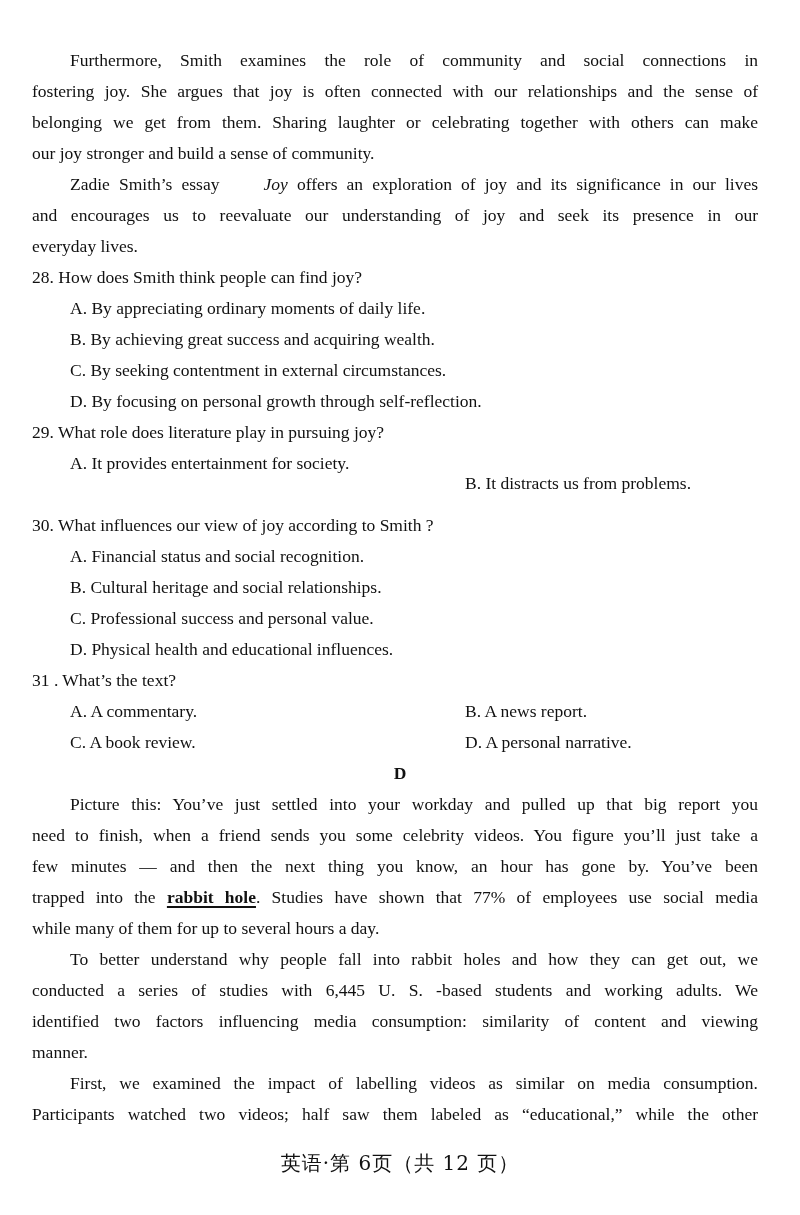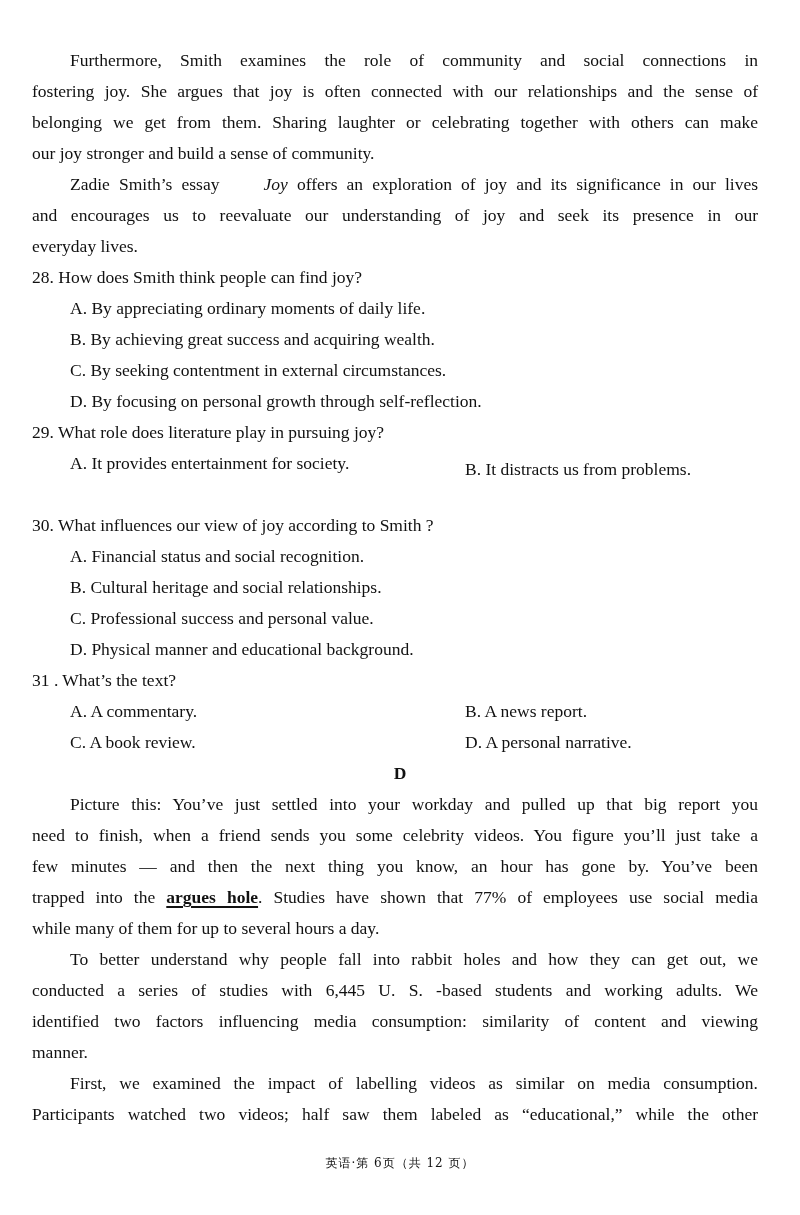--- a/index.html
+++ b/index.html
@@ -11,21 +11,21 @@
     }
     .page { position: absolute; left: 0; top: 0; width: 800px; height: 1031px; }
     .line { position: absolute; white-space: nowrap; line-height: 20px; }
     .just { left: 32px; width: 726px; text-align: justify; text-align-last: justify; }
     .just-ind { left: 70px; width: 688px; text-align: justify; text-align-last: justify; }
     .plain { left: 32px; text-align: right; }
     .opt-a { left: 70px; }
     .opt-b { left: 465px; }
     .q { left: 32px; }
     .section { left: 0; width: 800px; text-align: center; font-weight: bold; }
-    .footer { left: 0; width: 800px; text-align: center; font-family: "DejaVu Serif", serif; font-size: 12px; letter-spacing: 1px; }
+    .footer { left: 0; width: 800px; text-align: center; font-family: "DejaVu Serif", serif; font-size: 20px; letter-spacing: 1px; }
     em { font-style: italic; margin-left: 35px; }
     .kw { font-weight: bold; text-decoration: underline; text-decoration-thickness: 2px; text-underline-offset: 3px; }
   </style>
 </head>
 <body>
 
 <div class="page">
 
   <div class="line just-ind" style="top:50px">Furthermore, Smith examines the role of community and social connections in</div>
   <div class="line just" style="top:81px">fostering joy. She argues that joy is often connected with our relationships and the sense of</div>
@@ -37,40 +37,40 @@
   <div class="line plain" style="top:236px">everyday lives.</div>
 
   <div class="line q" style="top:267px">28.  How does Smith think people can find joy?</div>
   <div class="line opt-a" style="top:298px">A. By appreciating ordinary moments of daily life.</div>
   <div class="line opt-a" style="top:329px">B. By achieving great success and acquiring wealth.</div>
   <div class="line opt-a" style="top:360px">C. By seeking contentment in external circumstances.</div>
   <div class="line opt-a" style="top:391px">D. By focusing on personal growth through self-reflection.</div>
 
   <div class="line q" style="top:422px">29. What role does literature play in pursuing joy?</div>
   <div class="line opt-a" style="top:453px">A. It provides entertainment for society.</div>
-  <div class="line opt-b" style="top:459px">B. It distracts us from problems.</div>
+  <div class="line opt-b" style="top:473px">B. It distracts us from problems.</div>
 
   <div class="line q" style="top:515px">30. What influences our view of joy according to Smith ?</div>
   <div class="line opt-a" style="top:577px">B. Cultural heritage and social relationships.</div>
   <div class="line opt-a" style="top:546px">A. Financial status and social recognition.</div>
   <div class="line opt-a" style="top:608px">C. Professional success and personal value.</div>
-  <div class="line opt-a" style="top:639px">D. Physical manner and educational background.</div>
+  <div class="line opt-a" style="top:639px">D. Physical health and educational influences.</div>
 
   <div class="line q" style="top:670px">31 . What’s the text?</div>
   <div class="line opt-a" style="top:701px">A. A commentary.</div>
   <div class="line opt-b" style="top:701px">B. A news report.</div>
   <div class="line opt-a" style="top:732px">C. A book review.</div>
   <div class="line opt-b" style="top:732px">D. A personal narrative.</div>
 
   <div class="line section" style="top:763px">D</div>
 
   <div class="line just-ind" style="top:794px">Picture this: You’ve just settled into your workday and pulled up that big report you</div>
   <div class="line just" style="top:825px">need to finish, when a friend sends you some celebrity videos. You figure you’ll just take a</div>
   <div class="line just" style="top:856px">few minutes — and then the next thing you know, an hour has gone by. You’ve been</div>
-  <div class="line just" style="top:887px"><span>trapped into the </span><span class="kw">argues hole</span><span>. Studies have shown that 77% of employees use social media</span></div>
+  <div class="line just" style="top:887px"><span>trapped into the </span><span class="kw">rabbit hole</span><span>. Studies have shown that 77% of employees use social media</span></div>
   <div class="line plain" style="top:918px">while many of them for up to several hours a day.</div>
 
   <div class="line just-ind" style="top:949px">To better understand why people fall into rabbit holes and how they can get out, we</div>
   <div class="line just" style="top:980px">conducted a series of studies with 6,445 U. S. -based students and working adults. We</div>
   <div class="line just" style="top:1011px">identified two factors influencing media consumption: similarity of content and viewing</div>
   <div class="line plain" style="top:1042px">manner.</div>
 
   <div class="line just-ind" style="top:1073px">First, we examined the impact of labelling videos as similar on media consumption.</div>
   <div class="line just" style="top:1104px">Participants watched two videos; half saw them labeled as “educational,” while the other</div>
 

